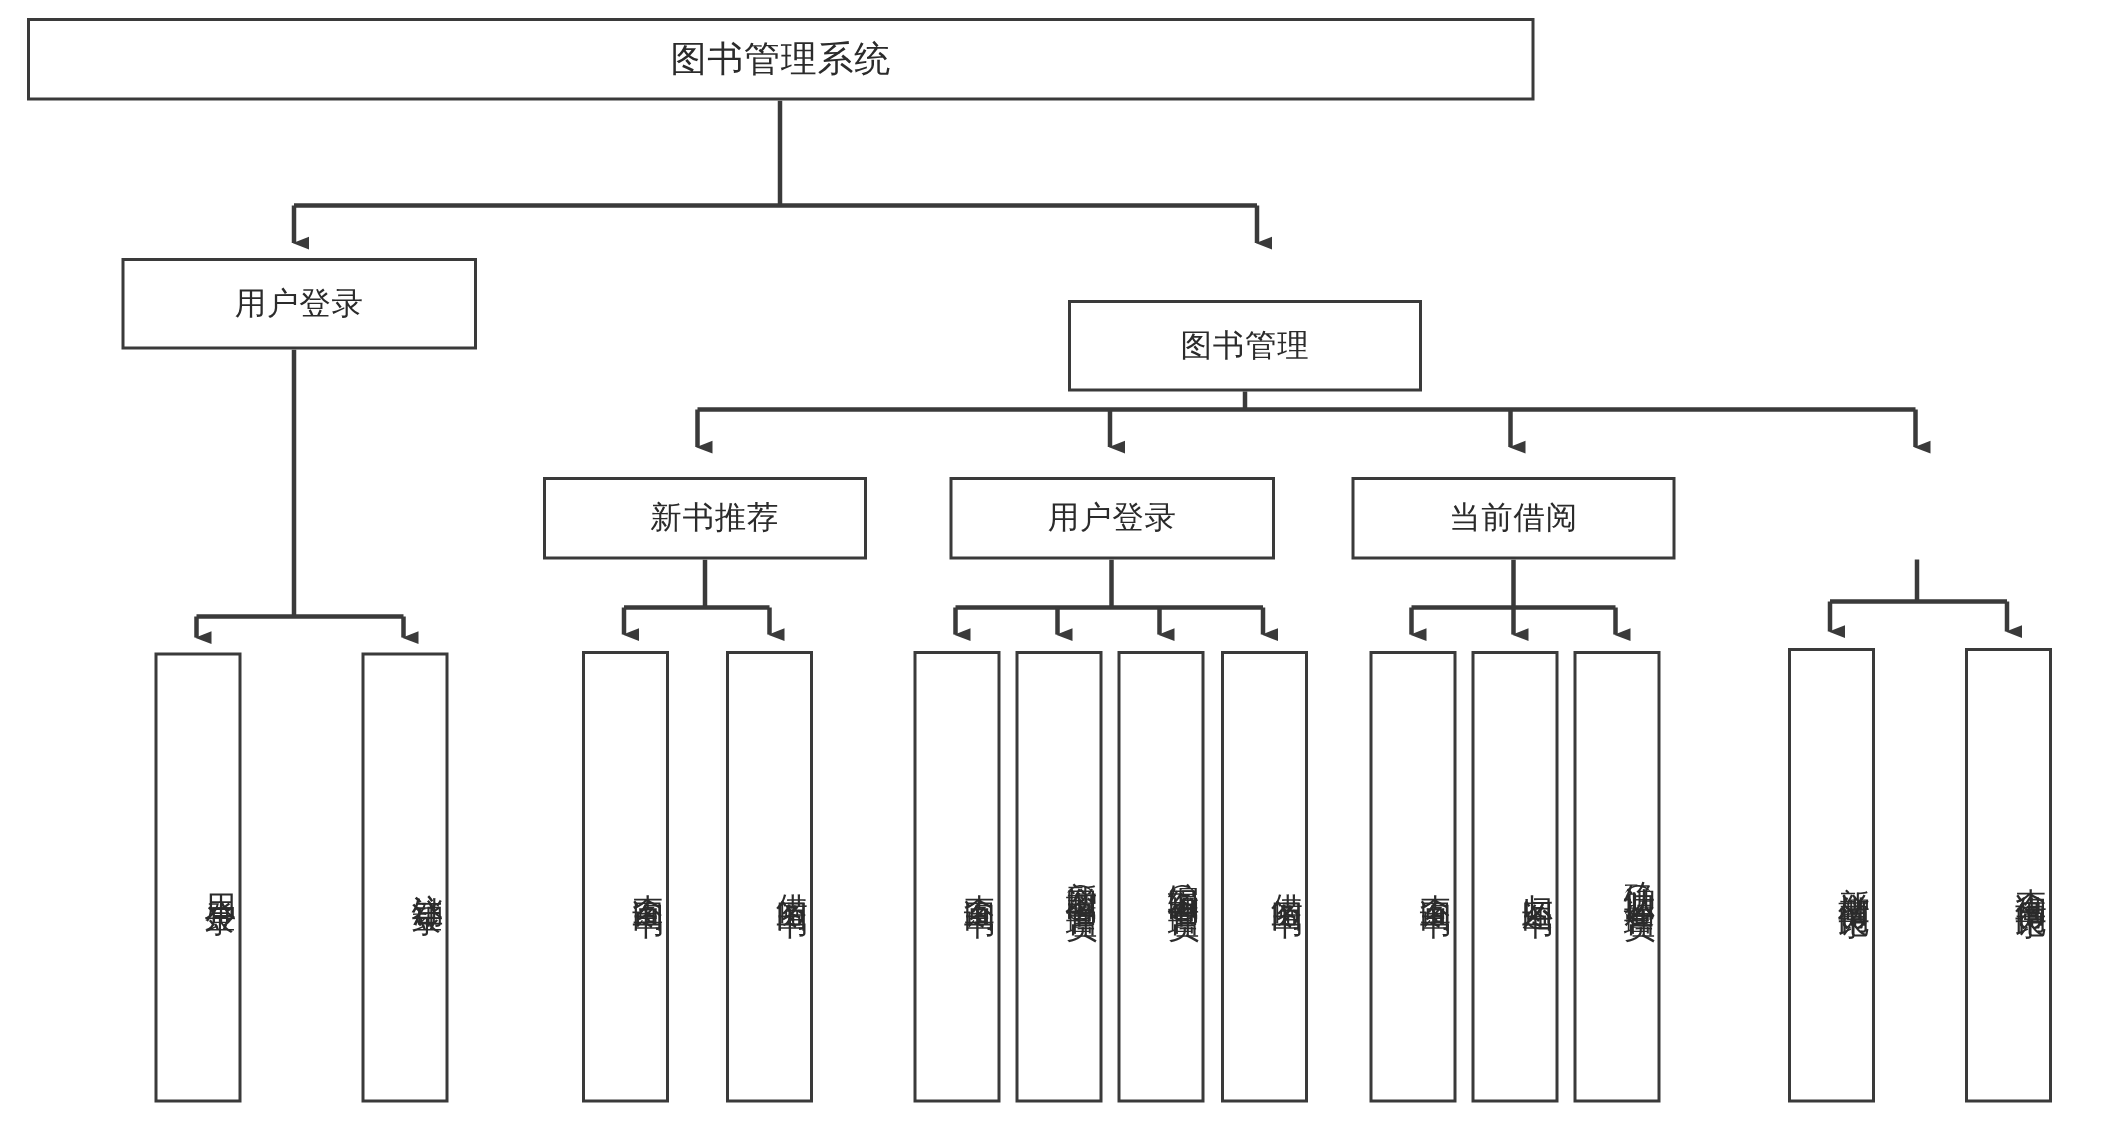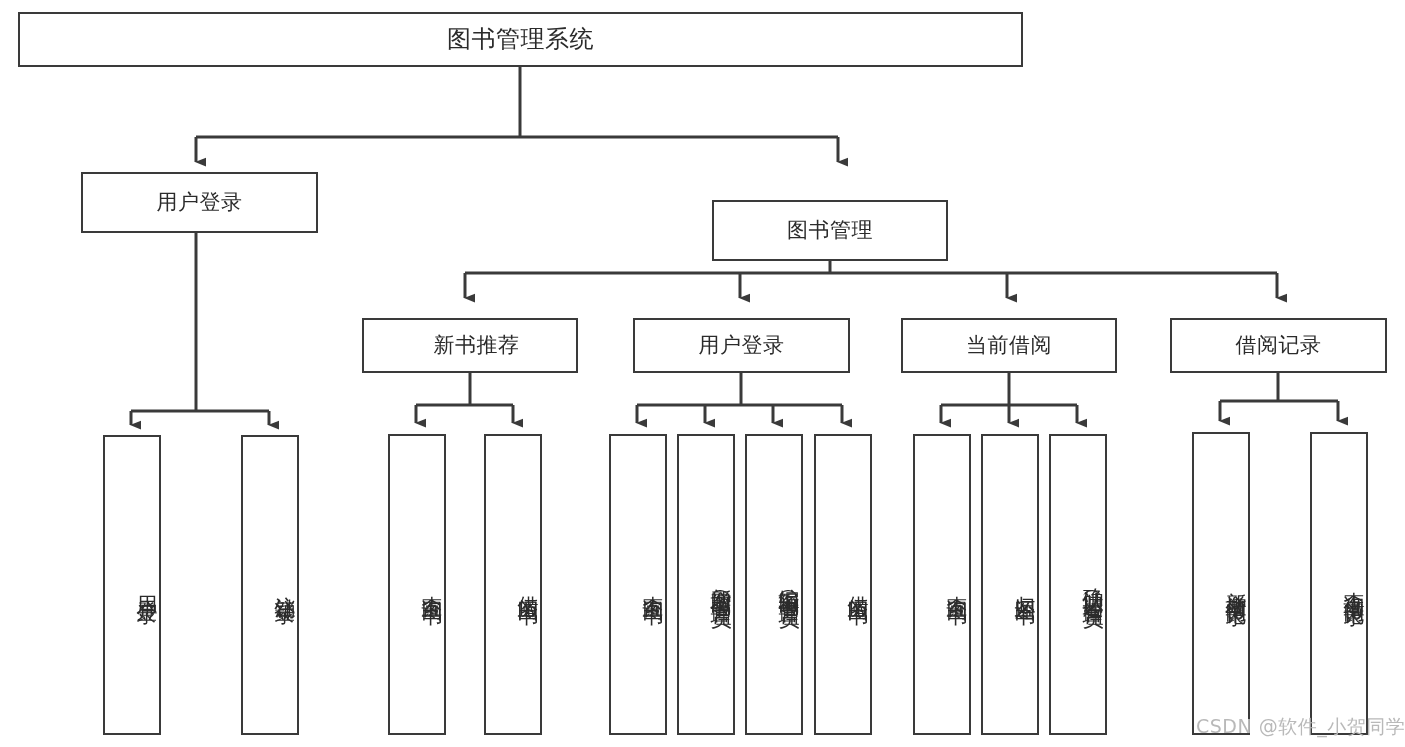--- a/index.html
+++ b/index.html
@@ -137,23 +137,20 @@
 
   <div class="node h" style="left:362px; top:318px; width:216px; height:55px;padding-left:13px;">
     <span>新书推荐</span>
   </div>
   <div class="node h" style="left:633px; top:318px; width:217px; height:55px;">
     <span>用户登录</span>
   </div>
   <div class="node h" style="left:901px; top:318px; width:216px; height:55px;text-align:right;">
     <span>当前借阅</span>
   </div>
-  <div class="node h" style="left:1170px; top:318px; width:217px; height:55px;">
-    <span>借阅记录</span>
-  </div>
 
   <div class="node v" style="left:103px; top:435px; width:58px; height:300px;">
     <span class="vtext">用户登录</span>
   </div>
   <div class="node v" style="left:241px; top:435px; width:58px; height:300px;">
     <span class="vtext">注销登录</span>
   </div>
 
   <div class="node v" style="left:388px; top:434px; width:58px; height:301px;">
     <span class="vtext">查询图书</span>
@@ -185,15 +182,14 @@
     <span class="vtext">确认归还（管理员）</span>
   </div>
 
   <div class="node v" style="left:1192px; top:432px; width:58px; height:303px;">
     <span class="vtext">新增借阅记录</span>
   </div>
   <div class="node v" style="left:1310px; top:432px; width:58px; height:303px;">
     <span class="vtext">查询借阅记录</span>
   </div>
 
-  <div class="watermark" style="left:1196px; top:714px;">CSDN @软件_小贺同学</div>
 
 </div>
 
 </body></html>

